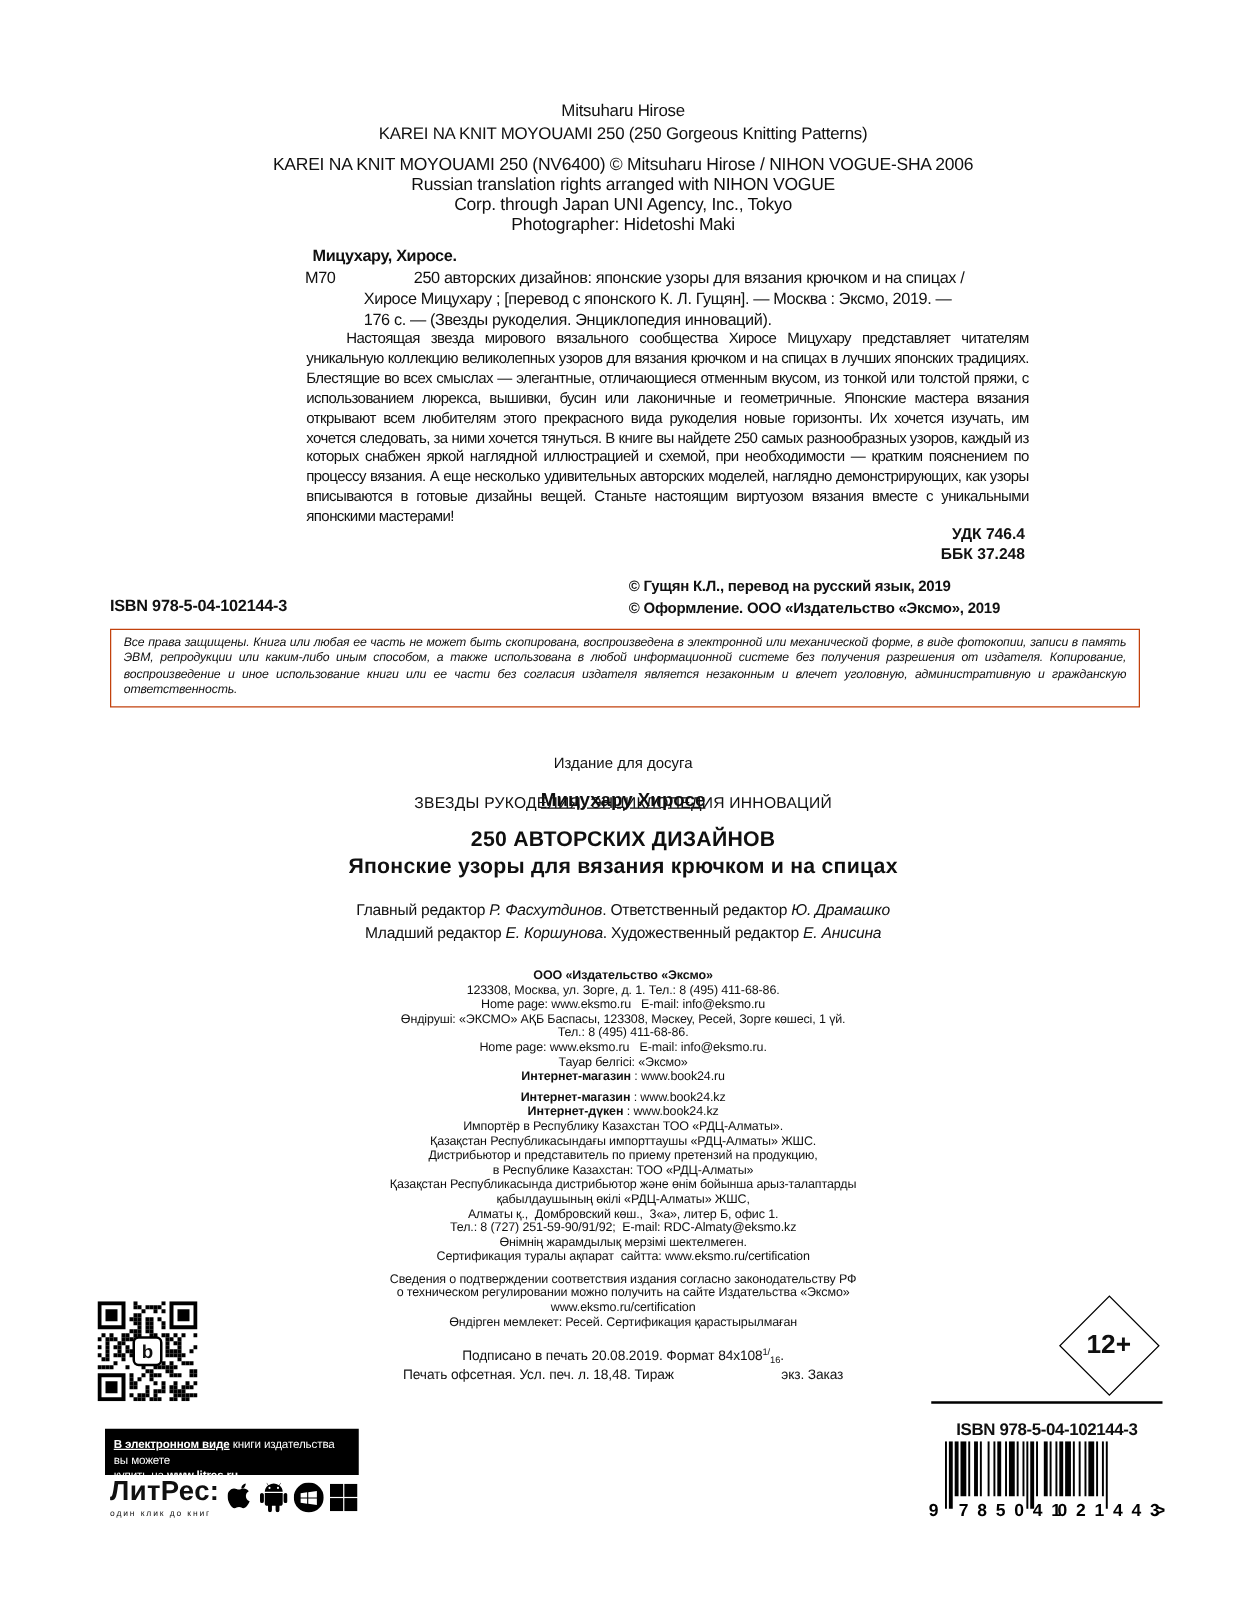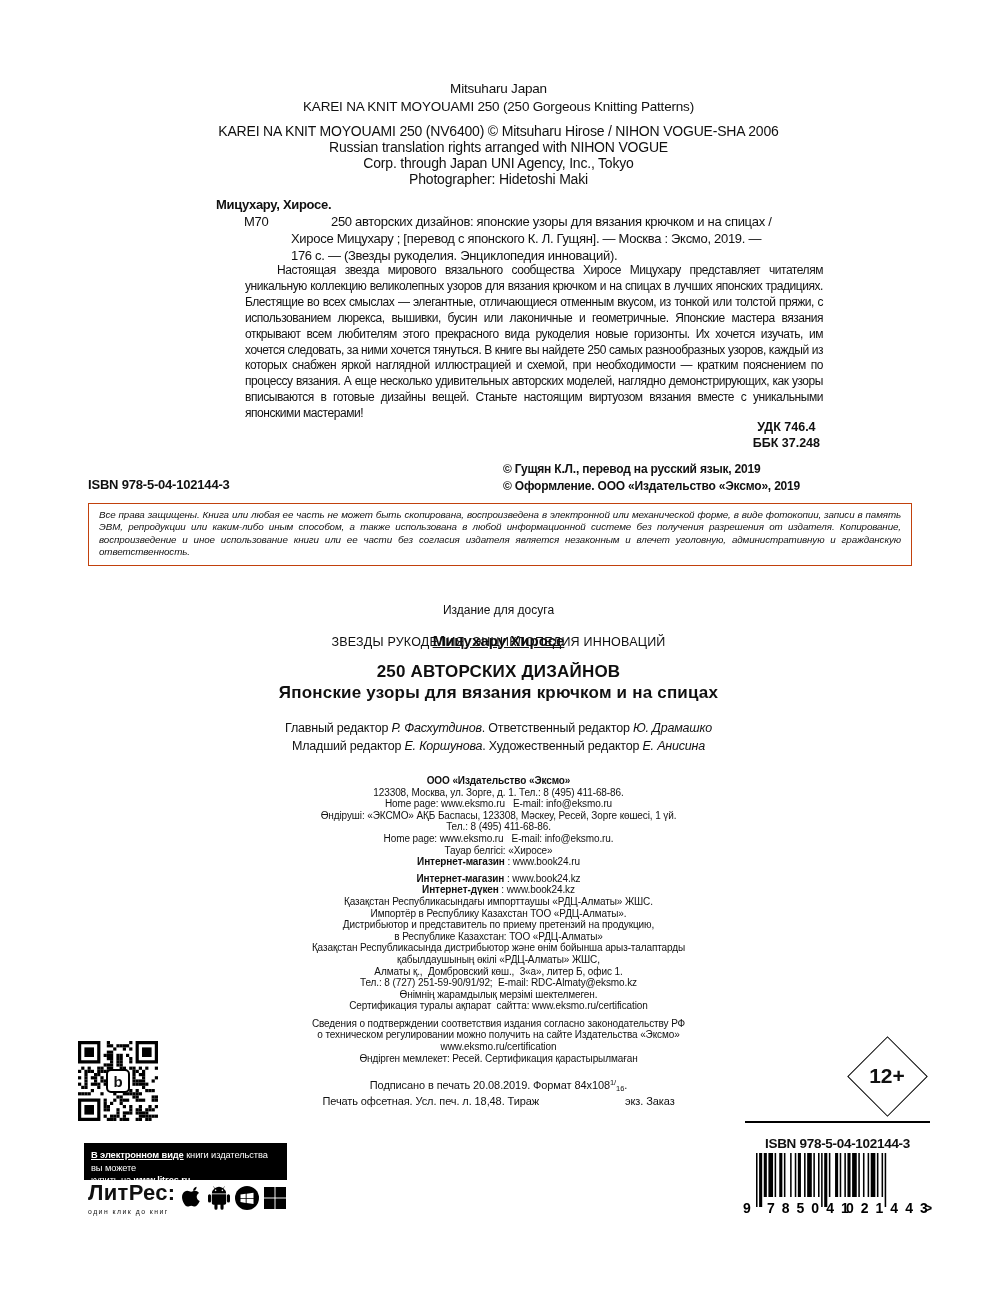--- a/index.html
+++ b/index.html
@@ -8,30 +8,30 @@
   p{margin:0;}
   b{font-weight:bold;}
 
   
   .top-block{position:absolute;top:80px;left:0;right:0;text-align:center;}
   .tb-main{font-size:13.5px;line-height:18px;letter-spacing:-0.2px;}
   .tb-rights{margin-top:7px;font-size:14px;line-height:16px;letter-spacing:-0.2px;}
 
   
   .biblio{position:absolute;top:196px;left:196px;width:660px;font-size:13px;line-height:17px;letter-spacing:-0.3px;}
-  .biblio-author{font-weight:bold;margin-left:20px;}
+  .biblio-author{font-weight:bold;margin-left:54px;}
   .biblio-row{display:flex;margin-left:48px;}
   .biblio-code{width:47px;flex:none;}
   .biblio-text{width:600px;}
   .biblio-text .l1{text-indent:40px;}
 
   .annotation{position:absolute;top:263px;left:245px;width:578px;font-size:12px;line-height:15.9px;
               text-align:justify;letter-spacing:-0.45px;text-indent:32px;}
 
-  .codes{position:absolute;top:419px;right:177px;text-align:center;font-weight:bold;font-size:12.5px;line-height:16px;}
+  .codes{position:absolute;top:419px;right:177px;text-align:right;font-weight:bold;font-size:12.5px;line-height:16px;}
 
   .isbn{position:absolute;top:477px;left:88px;font-weight:bold;font-size:13px;letter-spacing:-0.2px;}
   .copyrights{position:absolute;top:461px;left:503px;font-weight:bold;font-size:12px;line-height:16.5px;letter-spacing:-0.2px;}
 
   .legal-box{position:absolute;top:503px;left:88px;width:802px;border:1px solid #c2410c;
              padding:5px 10px 6px;font-size:9.8px;line-height:12.4px;font-style:italic;
              text-align:justify;letter-spacing:-0.1px;}
 
   
   .mid{position:absolute;left:0;right:0;text-align:center;}
@@ -83,21 +83,21 @@
            font-size:13.5px;letter-spacing:-0.3px;}
   .barcode{position:absolute;left:740px;top:1153px;width:195px;height:60px;}
   .barcode svg{display:block;}
 </style>
 </head>
 <body>
 
 <div class="page">
 
   <div class="top-block">
-    <p class="tb-main">Mitsuharu Japan</p>
+    <p class="tb-main">Mitsuharu Hirose</p>
     <p class="tb-main">KAREI NA KNIT MOYOUAMI 250 (250 Gorgeous Knitting Patterns)</p>
     <div class="tb-rights">
       <p>KAREI NA KNIT MOYOUAMI 250 (NV6400) © Mitsuharu Hirose / NIHON VOGUE-SHA 2006</p>
       <p>Russian translation rights arranged with NIHON VOGUE</p>
       <p>Corp. through Japan UNI Agency, Inc., Tokyo</p>
       <p>Photographer: Hidetoshi Maki</p>
     </div>
   </div>
 
   <div class="biblio">
@@ -138,26 +138,26 @@
     <p><span>Младший редактор </span><i>Е. Коршунова</i><span>. </span><span>Художественный редактор </span><i>Е. Анисина</i></p>
   </div>
 
   <div class="pub">
     <p class="pub-name">ООО «Издательство «Эксмо»</p>
     <p>123308, Москва, ул. Зорге, д. 1. Тел.: 8 (495) 411-68-86.</p>
     <p>Home page: www.eksmo.ru   E-mail: info@eksmo.ru</p>
     <p>Өндіруші: «ЭКСМО» АҚБ Баспасы, 123308, Мәскеу, Ресей, Зорге көшесі, 1 үй.</p>
     <p>Тел.: 8 (495) 411-68-86.</p>
     <p>Home page: www.eksmo.ru   E-mail: info@eksmo.ru.</p>
-    <p>Тауар белгісі: «Хиросе»</p>
+    <p>Тауар белгісі: «Эксмо»</p>
     <p><b>Интернет-магазин</b><span> : www.book24.ru</span></p>
     <p class="gap-top"><b>Интернет-магазин</b><span> : www.book24.kz</span></p>
     <p><b>Интернет-дүкен</b><span> : www.book24.kz</span></p>
+    <p>Импортёр в Республику Казахстан ТОО «РДЦ-Алматы».</p>
     <p>Қазақстан Республикасындағы импорттаушы «РДЦ-Алматы» ЖШС.</p>
-    <p>Импортёр в Республику Казахстан ТОО «РДЦ-Алматы».</p>
     <p>Дистрибьютор и представитель по приему претензий на продукцию,</p>
     <p>в Республике Казахстан: ТОО «РДЦ-Алматы»</p>
     <p>Қазақстан Республикасында дистрибьютор және өнім бойынша арыз-талаптарды</p>
     <p>қабылдаушының өкілі «РДЦ-Алматы» ЖШС,</p>
     <p>Алматы қ.,  Домбровский көш.,  3«а», литер Б, офис 1.</p>
     <p>Тел.: 8 (727) 251-59-90/91/92;  E-mail: RDC-Almaty@eksmo.kz</p>
     <p>Өнімнің жарамдылық мерзімі шектелмеген.</p>
     <p>Сертификация туралы ақпарат  сайтта: www.eksmo.ru/certification</p>
     <p class="gap-top6">Сведения о подтверждении соответствия издания согласно законодательству РФ</p>
     <p>о техническом регулировании можно получить на сайте Издательства «Эксмо»</p>

